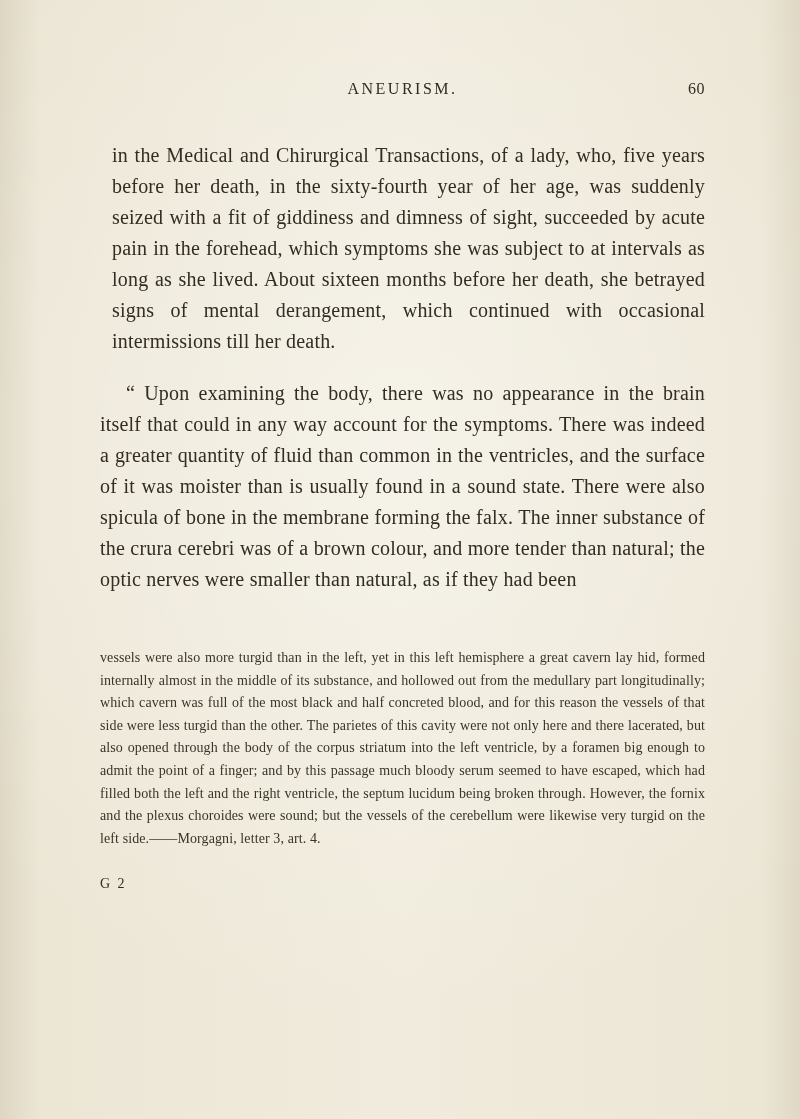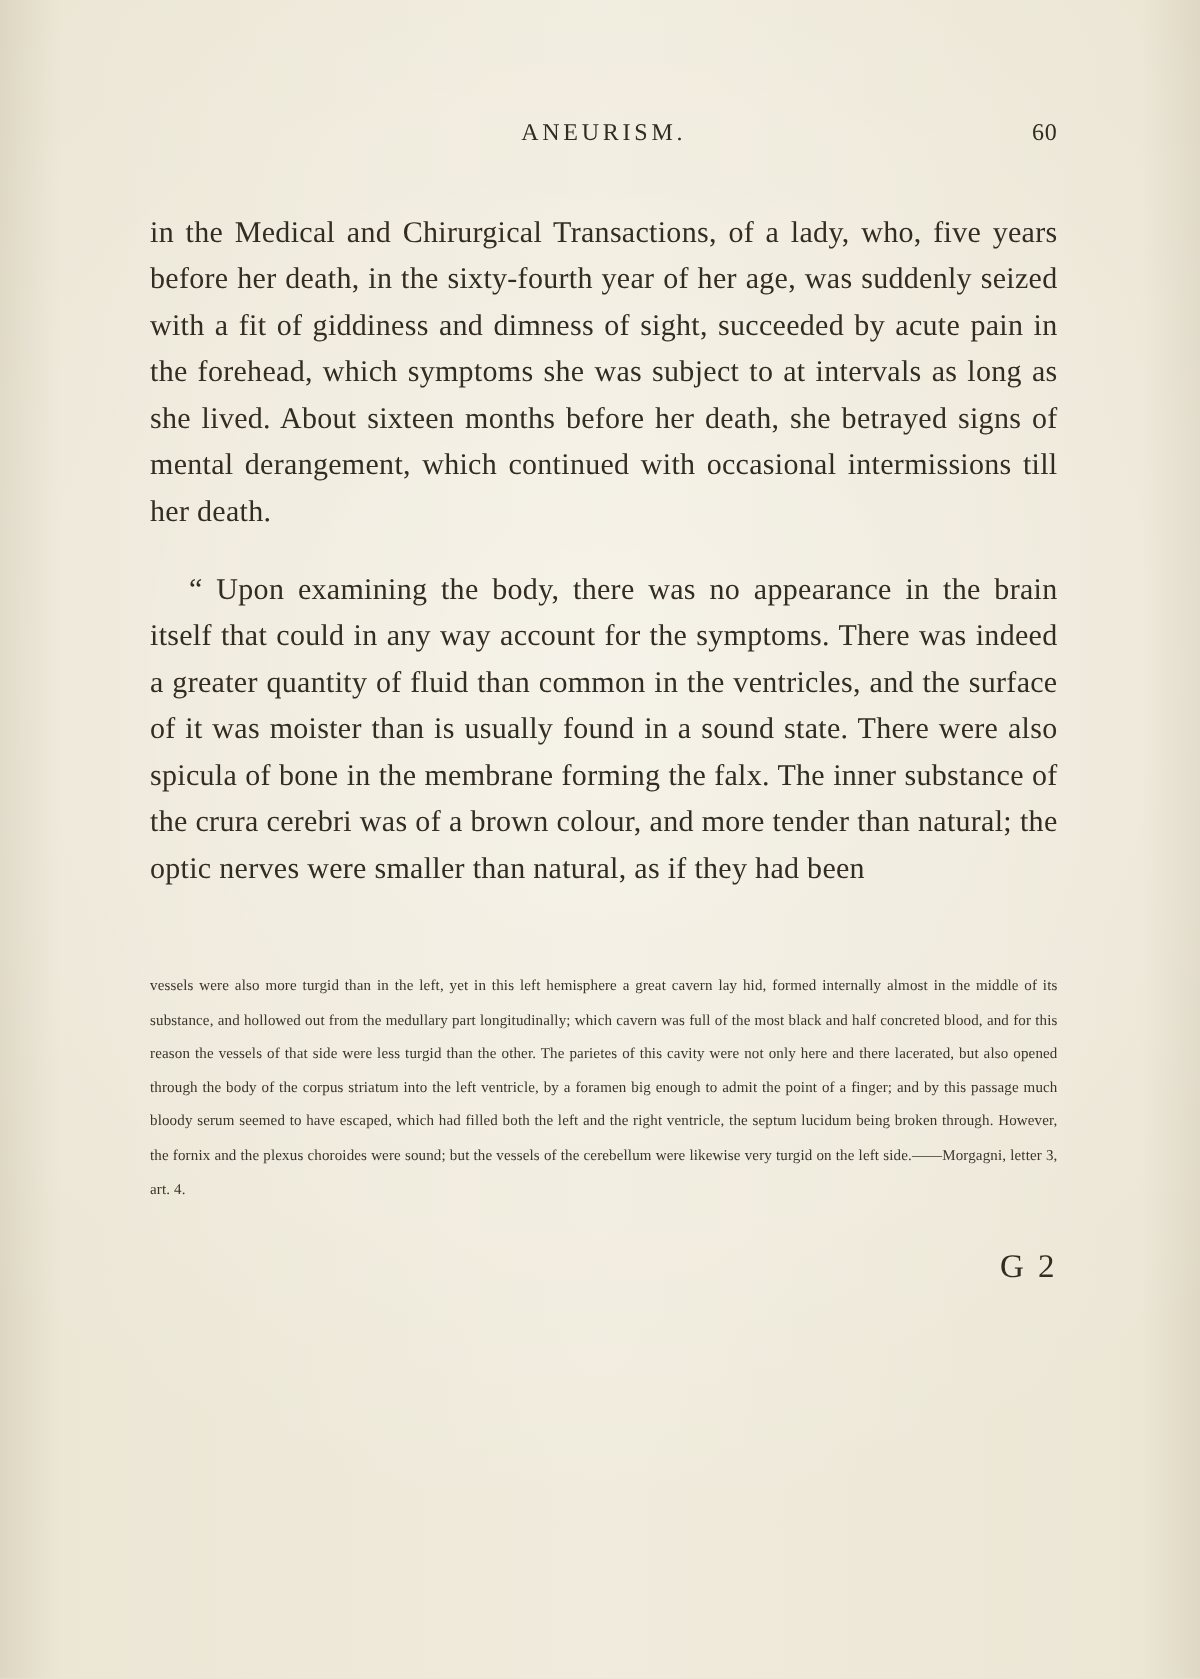--- a/index.html
+++ b/index.html
@@ -42,36 +42,36 @@
   }
 
   .body-text {
     margin-top: 36px;
     font-size: 20px;
     line-height: 31px;
     text-align: justify;
     letter-spacing: 0.2px;
   }
   .para { margin: 0; }
-  .para-continued { text-indent: 0; }
+  .para-continued { text-indent: 0; margin-left: 12px; }
   .para-indent { margin-top: 21px; text-indent: 26px; }
 
   .footnote {
     margin-top: 52px;
-    font-size: 10px;
+    font-size: 14px;
     line-height: 22.6px;
     text-align: justify;
     letter-spacing: 0.1px;
     color: #3a332a;
   }
 
   .signature-mark {
     margin-top: 26px;
-    text-align: right;
-    font-size: 22px;
+    text-align: left;
+    font-size: 14px;
     letter-spacing: 2px;
   }
 </style>
 </head>
 <body>
 
 <div class="page">
 
   <div class="running-head">
     <span class="running-title">ANEURISM.</span>

